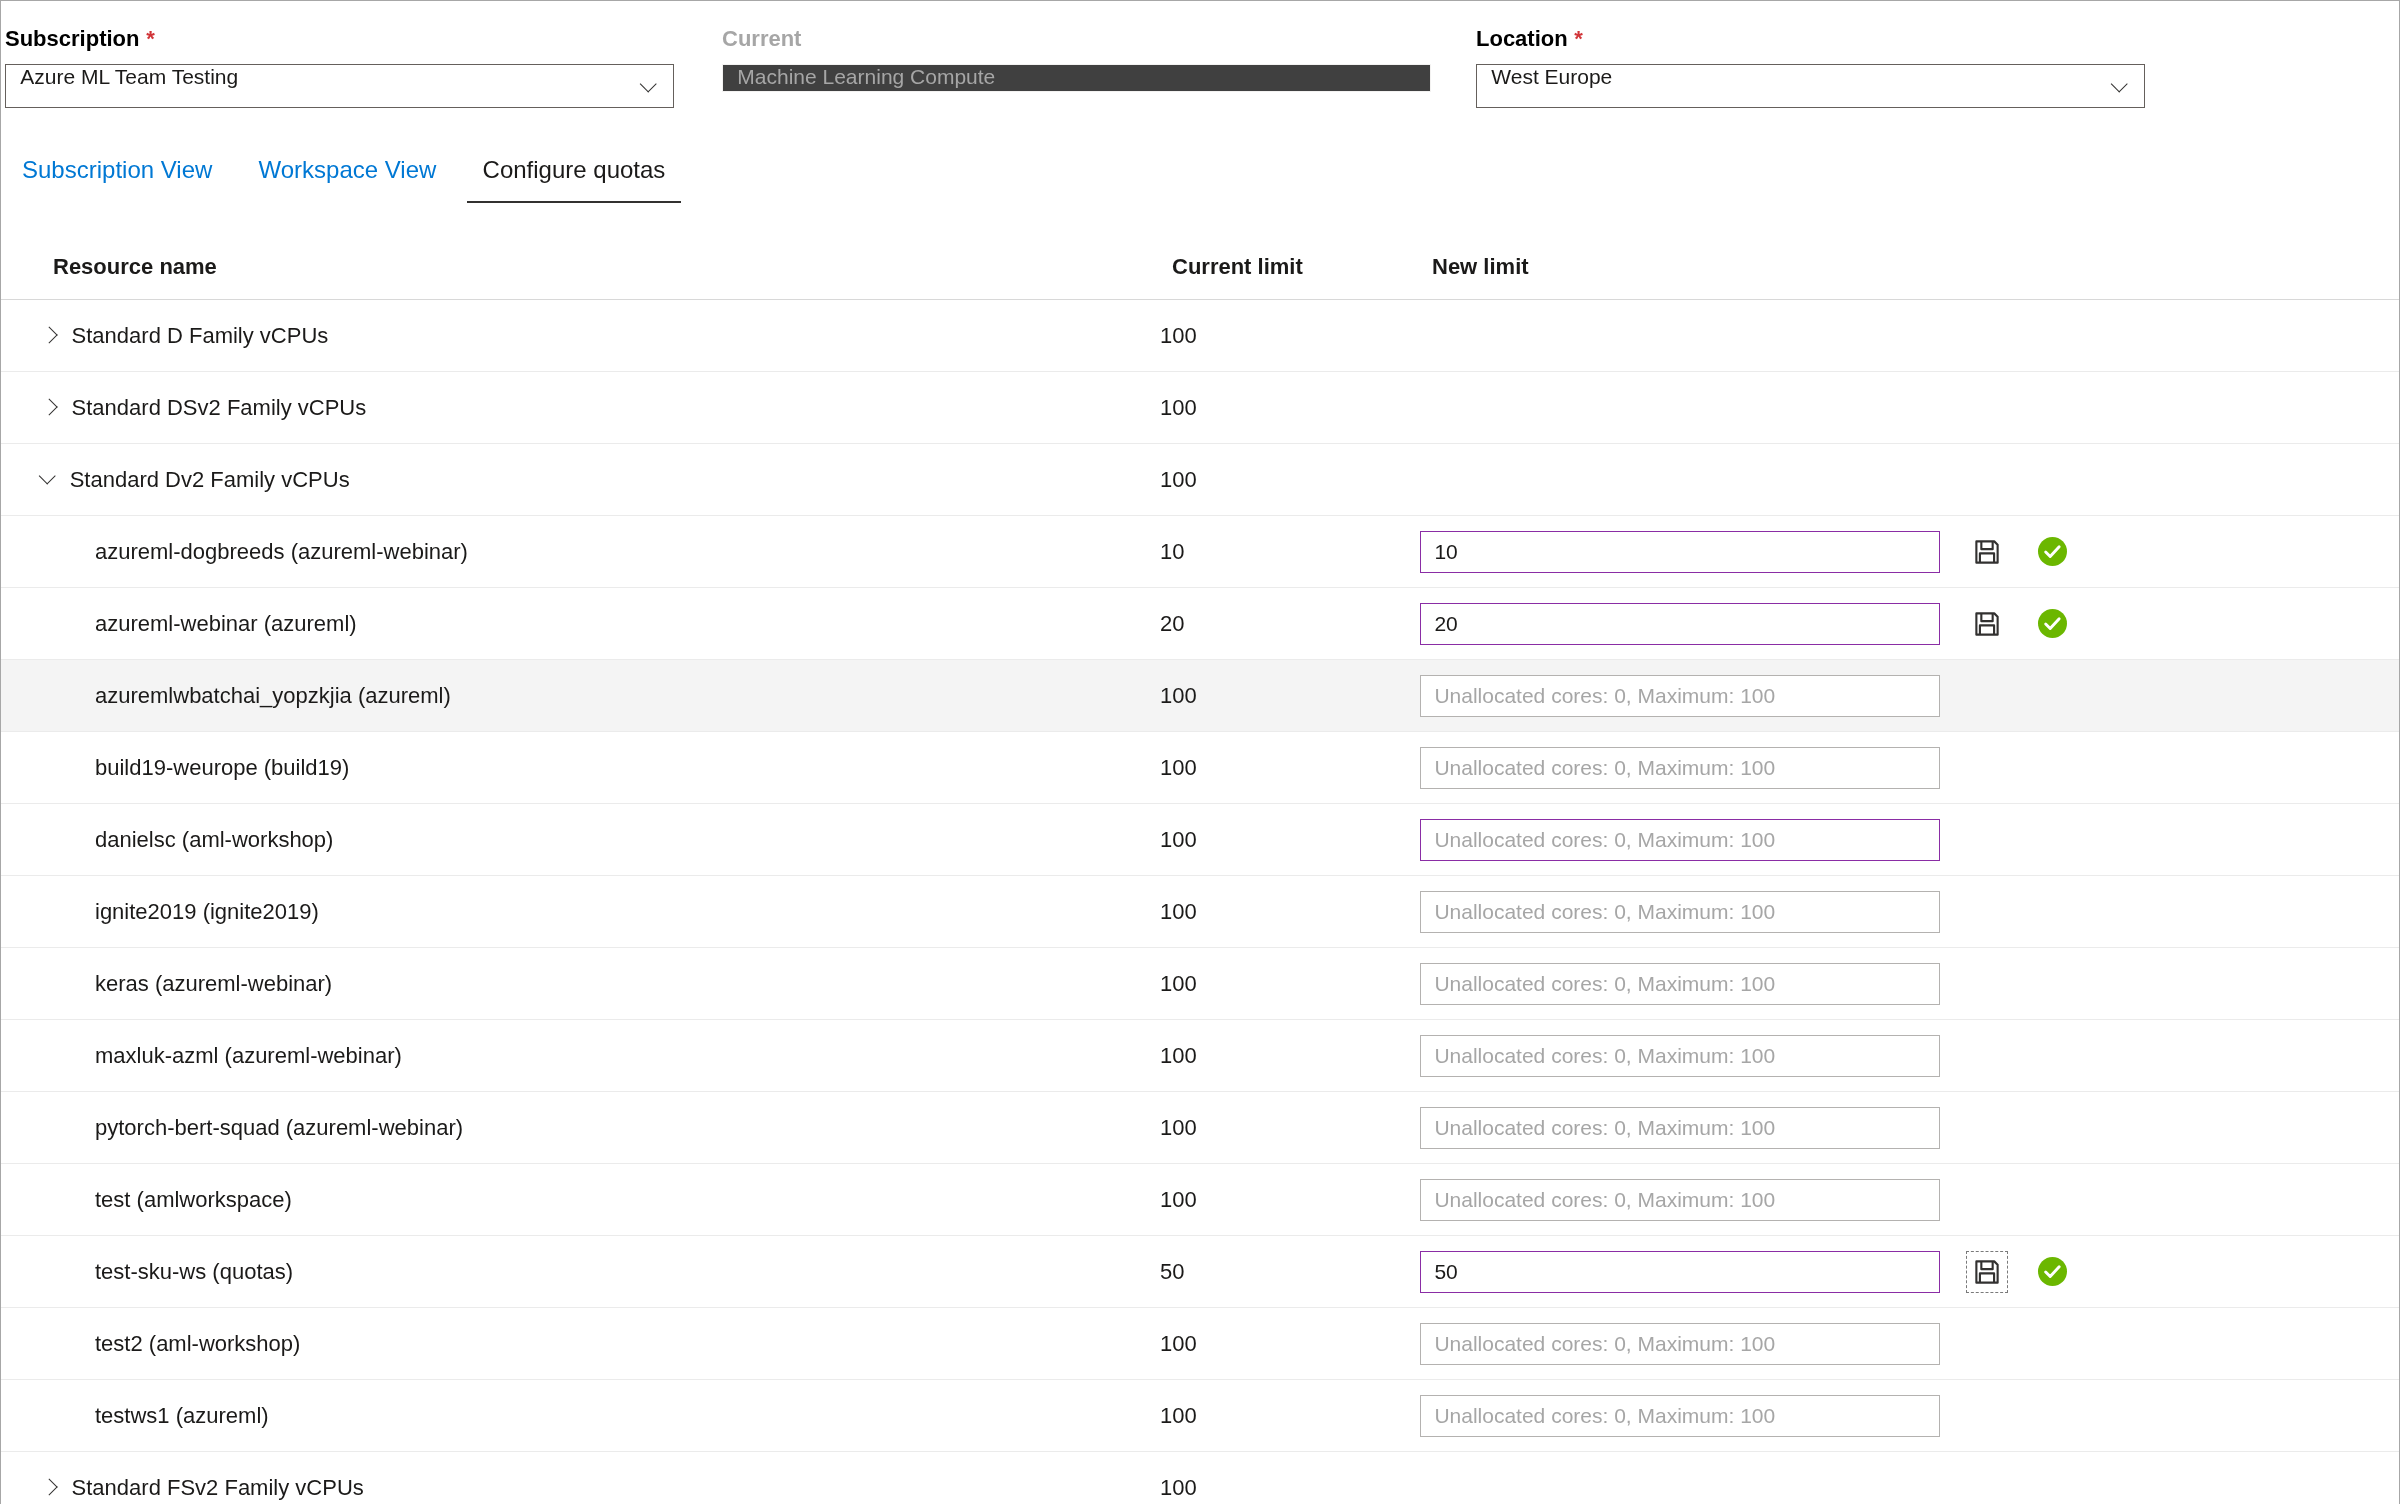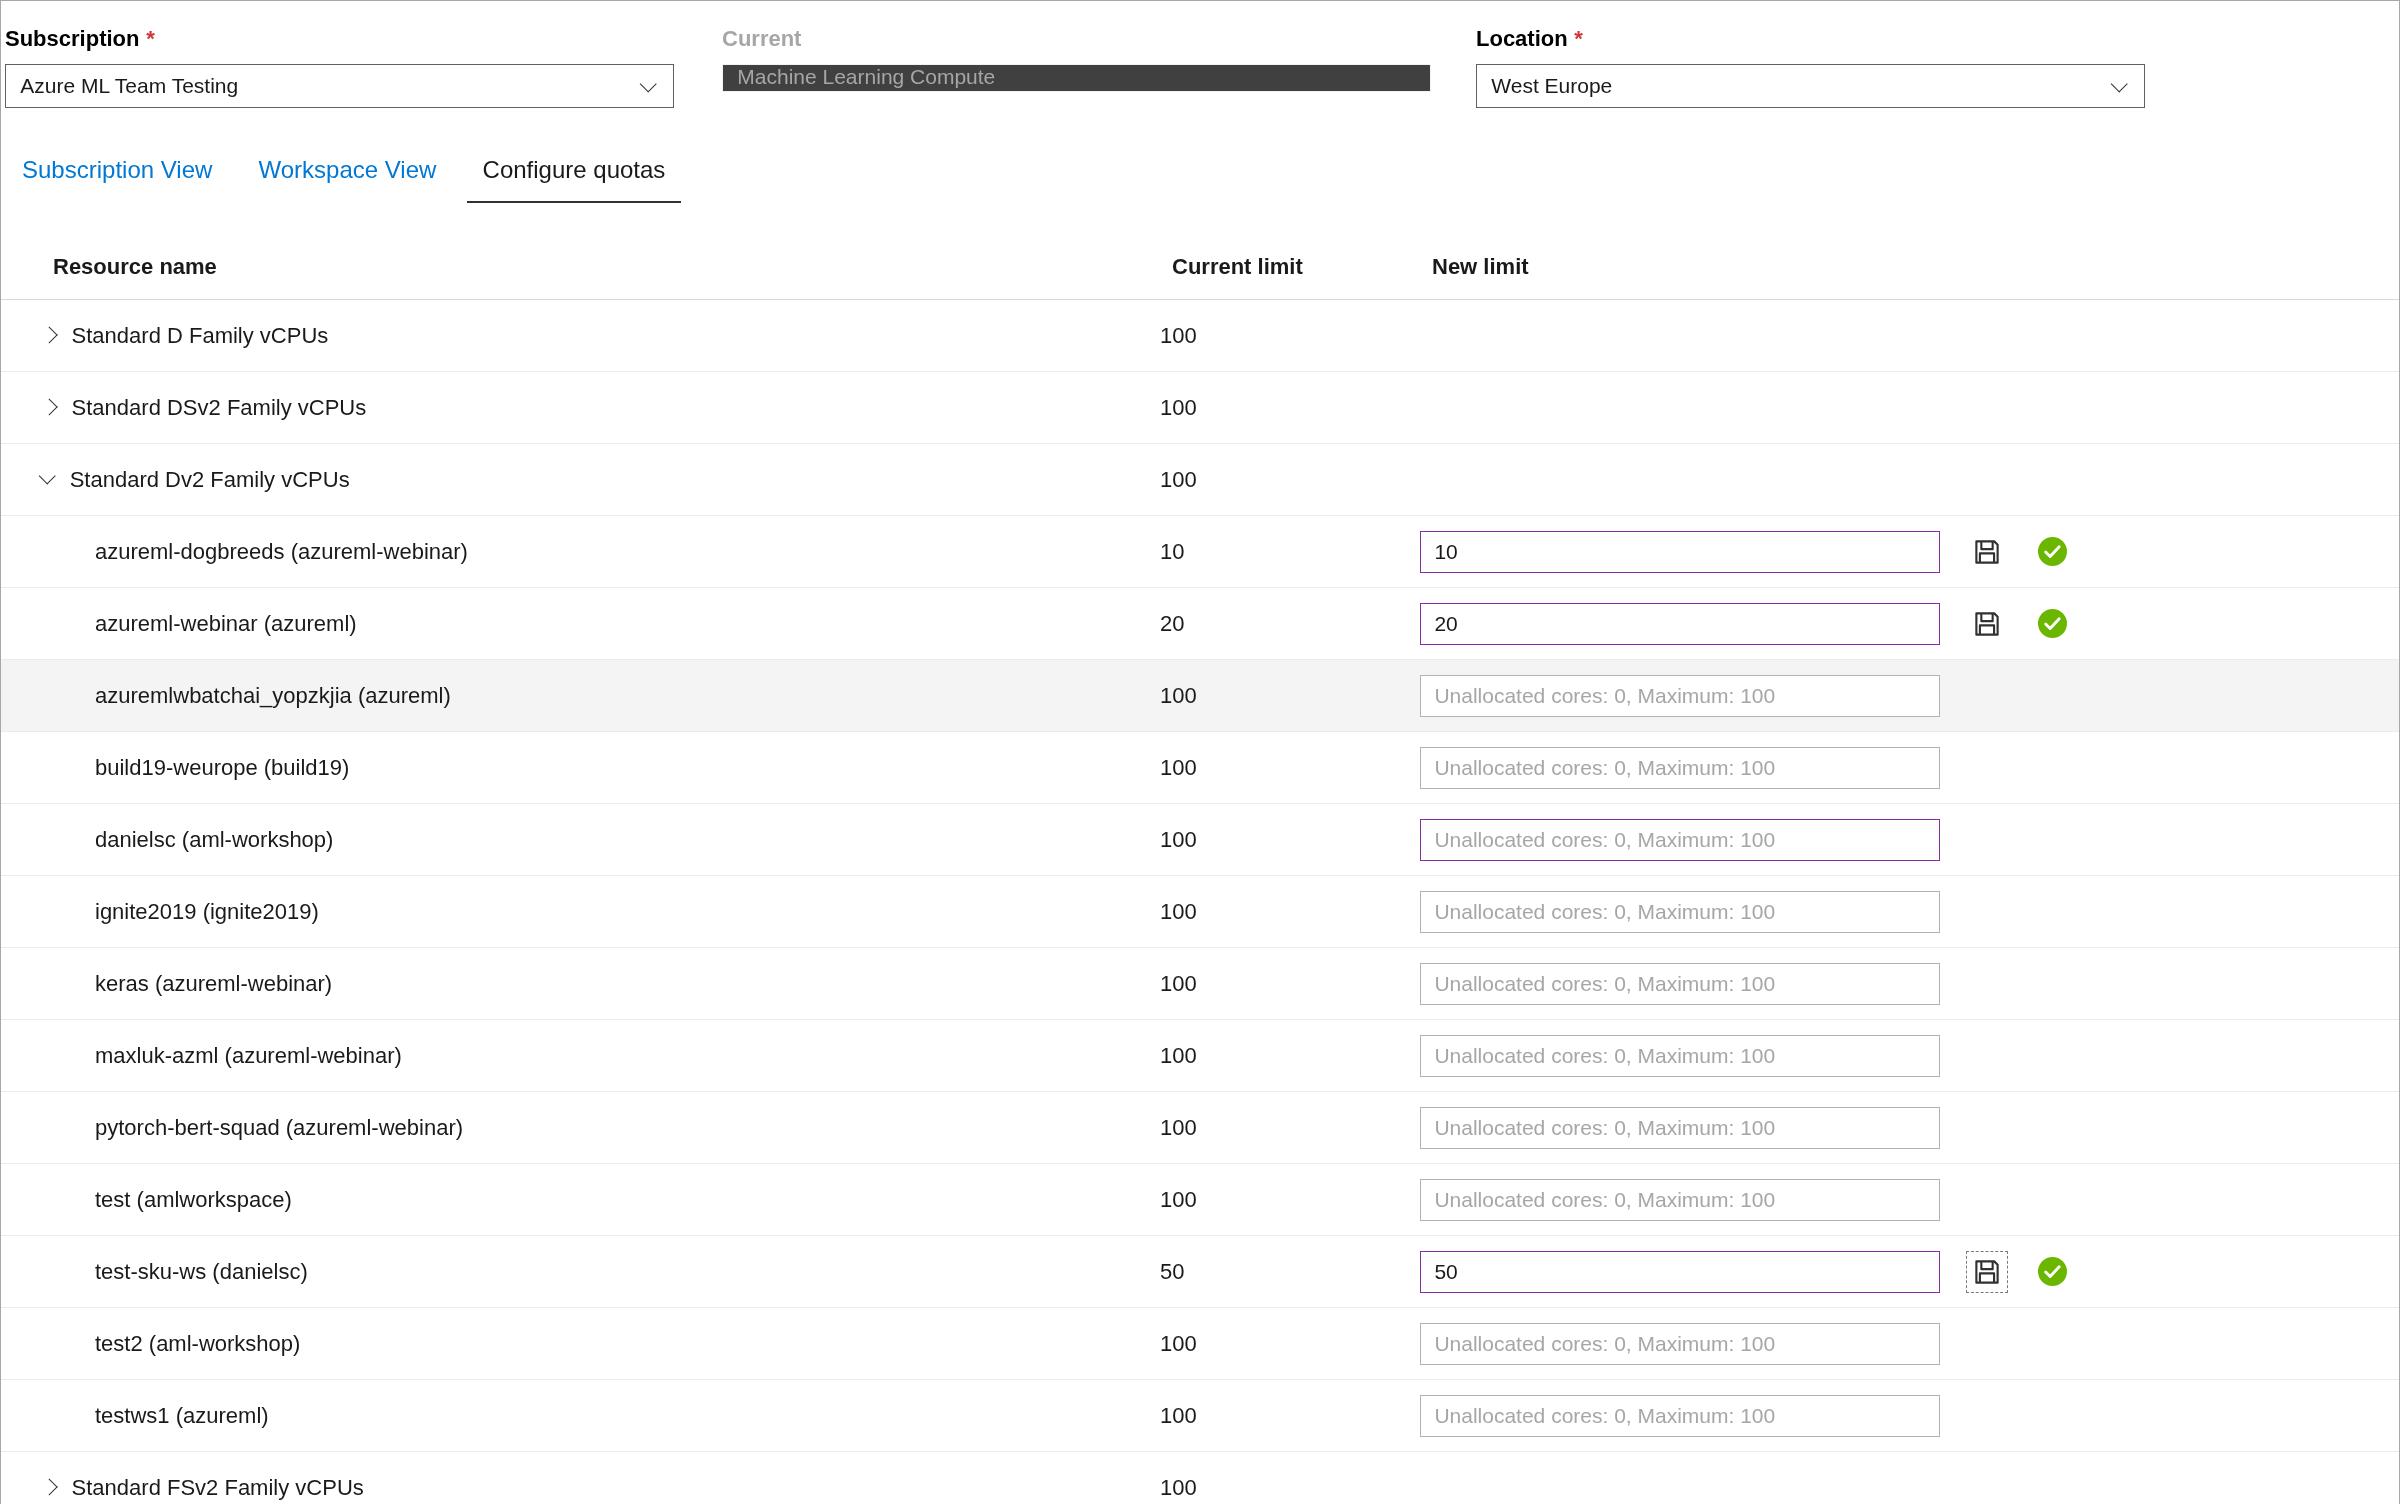--- a/index.html
+++ b/index.html
@@ -17,21 +17,21 @@
   .field { display: flex; flex-direction: column; }
   .field-sub { width: 669px; }
   .field-res { width: 709px; margin-left: 48px; }
   .field-loc { width: 669px; margin-left: 45px; }
   .field > label { font-size: 22px; font-weight: 700; color: #000; margin-bottom: 12.4px; }
   .field-res > label { color: #a6a6a6; }
   .req { color: var(--required-red, #d13438); margin-left: 6.7px; }
 
   .select {
     position: relative; height: 44px; border: 1px solid #65605c;
-    display: flex; align-items: center; padding: 0 50px 0 14.3px;
+    display: flex; padding: 0 50px 0 14.3px;
     font-size: 21px; background: #fff; cursor: pointer; width: 100%;
   }
   .select .chevron {
     position: absolute; right: 19px; top: 12.4px; width: 12.4px; height: 12.4px;
     border-right: 1.9px solid #323130; border-bottom: 1.9px solid #323130;
     transform: rotate(45deg);
   }
   .disabled-input {
     height: 28px; background: #404040; border: 1px solid #f3f2f1;
     display: flex; align-items: flex-start; padding: 0 14.3px;
@@ -272,21 +272,21 @@
           <span>test (amlworkspace)</span>
         </div>
         <div class="cell current">100</div>
         <div class="cell newlimit">
           <input type="text" class="limit-input" placeholder="Unallocated cores: 0, Maximum: 100" style="">
         </div>
         <div class="cell icons"></div>
       </div>
       <div class="row">
         <div class="cell name child">
-          <span>test-sku-ws (danielsc)</span>
+          <span>test-sku-ws (quotas)</span>
         </div>
         <div class="cell current">50</div>
         <div class="cell newlimit">
           <input type="text" class="limit-input accent" value="50" style="">
         </div>
         <div class="cell icons">
           <button class="save-btn focused"><svg width="34" height="34" viewBox="0 0 24 24" fill="none" stroke="#323130" stroke-width="1.5" stroke-linejoin="round">
   <path d="M4.5 4.5h12.6l2.4 2.4v12.6H4.5z"></path>
   <path d="M8 4.5V10h8V4.5"></path>
   <path d="M7 19.5V13h10v6.5"></path>

